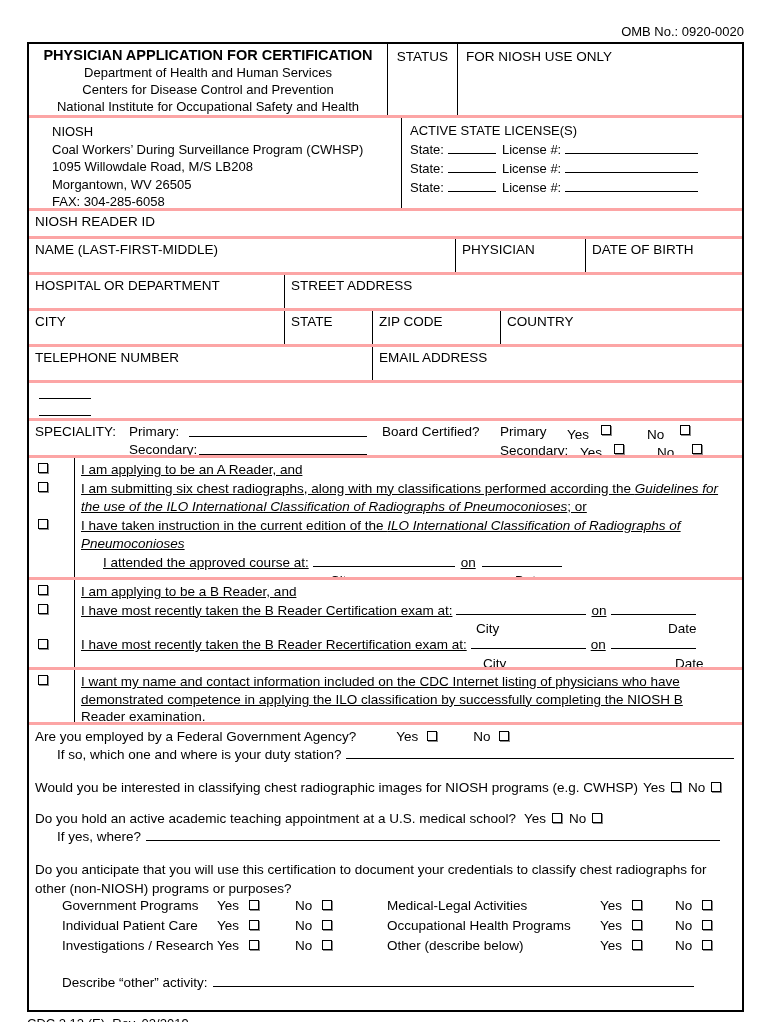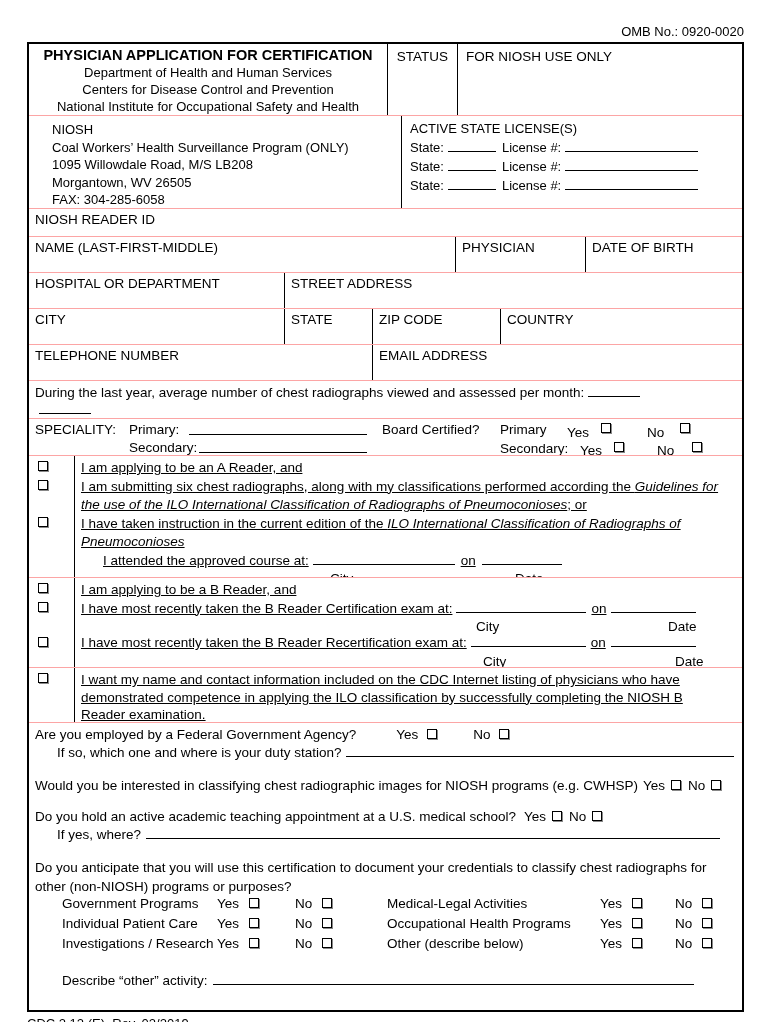--- a/index.html
+++ b/index.html
@@ -1,21 +1,21 @@
 <!DOCTYPE html>
 <html><head>
 <meta charset="utf-8">
 <style>
   * { margin:0; padding:0; box-sizing:border-box; }
   html,body { background:#fff; }
   body { width:769px; height:1022px; overflow:hidden; font-family:"Liberation Sans","DejaVu Sans",sans-serif; color:#000; font-size:13.5px; }
   .page { padding:24px 25px 0 27px; }
   .omb { text-align:right; font-size:13px; height:18px; }
   .form { border:2px solid #000; }
-  .row { display:flex; border-top:1px solid #fca5a5; align-items:stretch; overflow:hidden; }
+  .row { display:flex; border-top:3px solid #fca5a5; align-items:stretch; overflow:hidden; }
   .row.first { border-top:none; }
   .cell { border-left:1px solid #000; min-width:0; }
   .cell.first { border-left:none; }
   .lbl { font-size:13.5px; padding:3px 4px 0 6px; }
   .cbx { display:inline-block; width:10px; height:10px; border:1px solid #000; background:#fff; box-shadow:1px 1px 0 #888; vertical-align:0px; }
   .bl { display:inline-block; border-bottom:1px solid #000; height:13px; }
   .it { font-style:italic; }
   .nw { white-space:nowrap; }
   
   .hdr { height:71px; }
@@ -78,21 +78,21 @@
         <span>STATUS</span>
       </div>
       <div class="cell use-cell">
         <span>FOR NIOSH USE ONLY</span>
       </div>
     </div>
 
     <div class="row addr-row">
       <div class="cell first niosh-cell">
         <div>NIOSH</div>
-        <div>Coal Workers’ Health Surveillance Program (ONLY)</div>
+        <div>Coal Workers’ During Surveillance Program (CWHSP)</div>
         <div>1095 Willowdale Road, M/S LB208</div>
         <div>Morgantown, WV 26505</div>
         <div>FAX: 304-285-6058</div>
       </div>
       <div class="cell lic-cell">
         <div>ACTIVE STATE LICENSE(S)</div>
         <div class="lic-line">
           <span>State:</span><span class="bl st-bl"></span><span class="lic-lbl">License #:</span><span class="bl lic-bl"></span>
         </div>
         <div class="lic-line">
@@ -149,21 +149,21 @@
     <div class="row h36">
       <div class="cell first" style="width:343px">
         <div class="lbl">TELEPHONE NUMBER</div>
       </div>
       <div class="cell" style="flex:1">
         <div class="lbl">EMAIL ADDRESS</div>
       </div>
     </div>
 
     <div class="row rad-row">
-      <div><span>During the last year, average number of chest radiographs viewed and assessed per month:</span><span class="bl rad-bl"></span></div>
+      <div><span class="bl rad-bl"></span></div>
       <div><span class="bl rad-bl"></span></div>
     </div>
 
     <div class="row spec-row">
       <span class="t" style="left:6px;top:3px">SPECIALITY:</span>
       <span class="t" style="left:100px;top:3px">Primary:</span>
       <span class="abl" style="left:160px;top:2px;width:178px"></span>
       <span class="t" style="left:353px;top:3px">Board Certified?</span>
       <span class="t" style="left:471px;top:3px">Primary</span>
       <span class="t" style="left:538px;top:6px">Yes</span>

